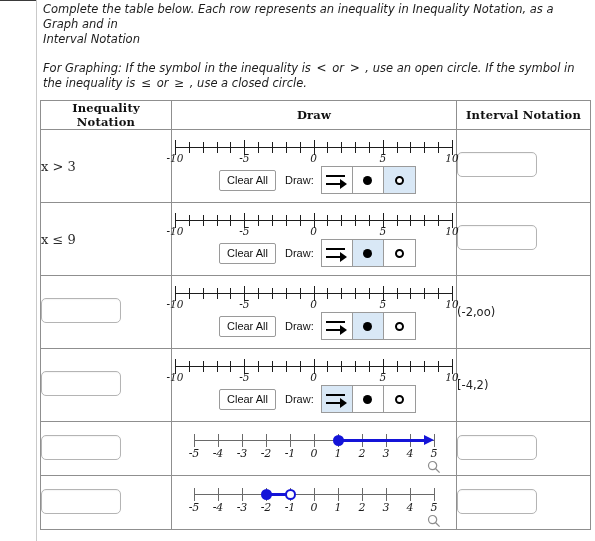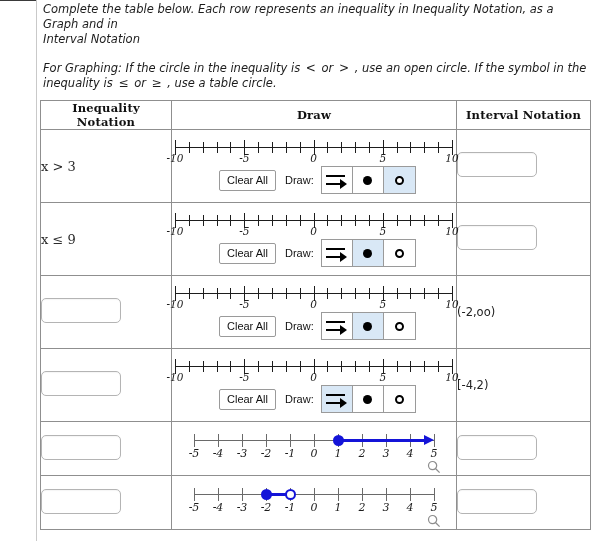--- a/index.html
+++ b/index.html
@@ -299,30 +299,30 @@
 
   <div class="content">
 
     <div class="instructions">
       <p>
         <span>Complete the table below. Each row represents an inequality in Inequality Notation, as a Graph and in</span>
         <br>
         <span>Interval Notation</span>
       </p>
       <p class="second">
-        <span>For Graphing: If the circle in the inequality is</span>
+        <span>For Graphing: If the symbol in the inequality is</span>
         <span class="sym">&lt;</span>
         <span>or</span>
         <span class="sym">&gt;</span>
         <span>, use an open circle. If the symbol in the</span>
         <span>inequality is</span>
         <span class="sym">≤</span>
         <span>or</span>
         <span class="sym">≥</span>
-        <span>, use a table circle.</span>
+        <span>, use a closed circle.</span>
       </p>
     </div>
 
     <table class="grid">
       <colgroup>
           <col class="c1">
           <col class="c2">
           <col class="c3">
         </colgroup>
       <thead>

